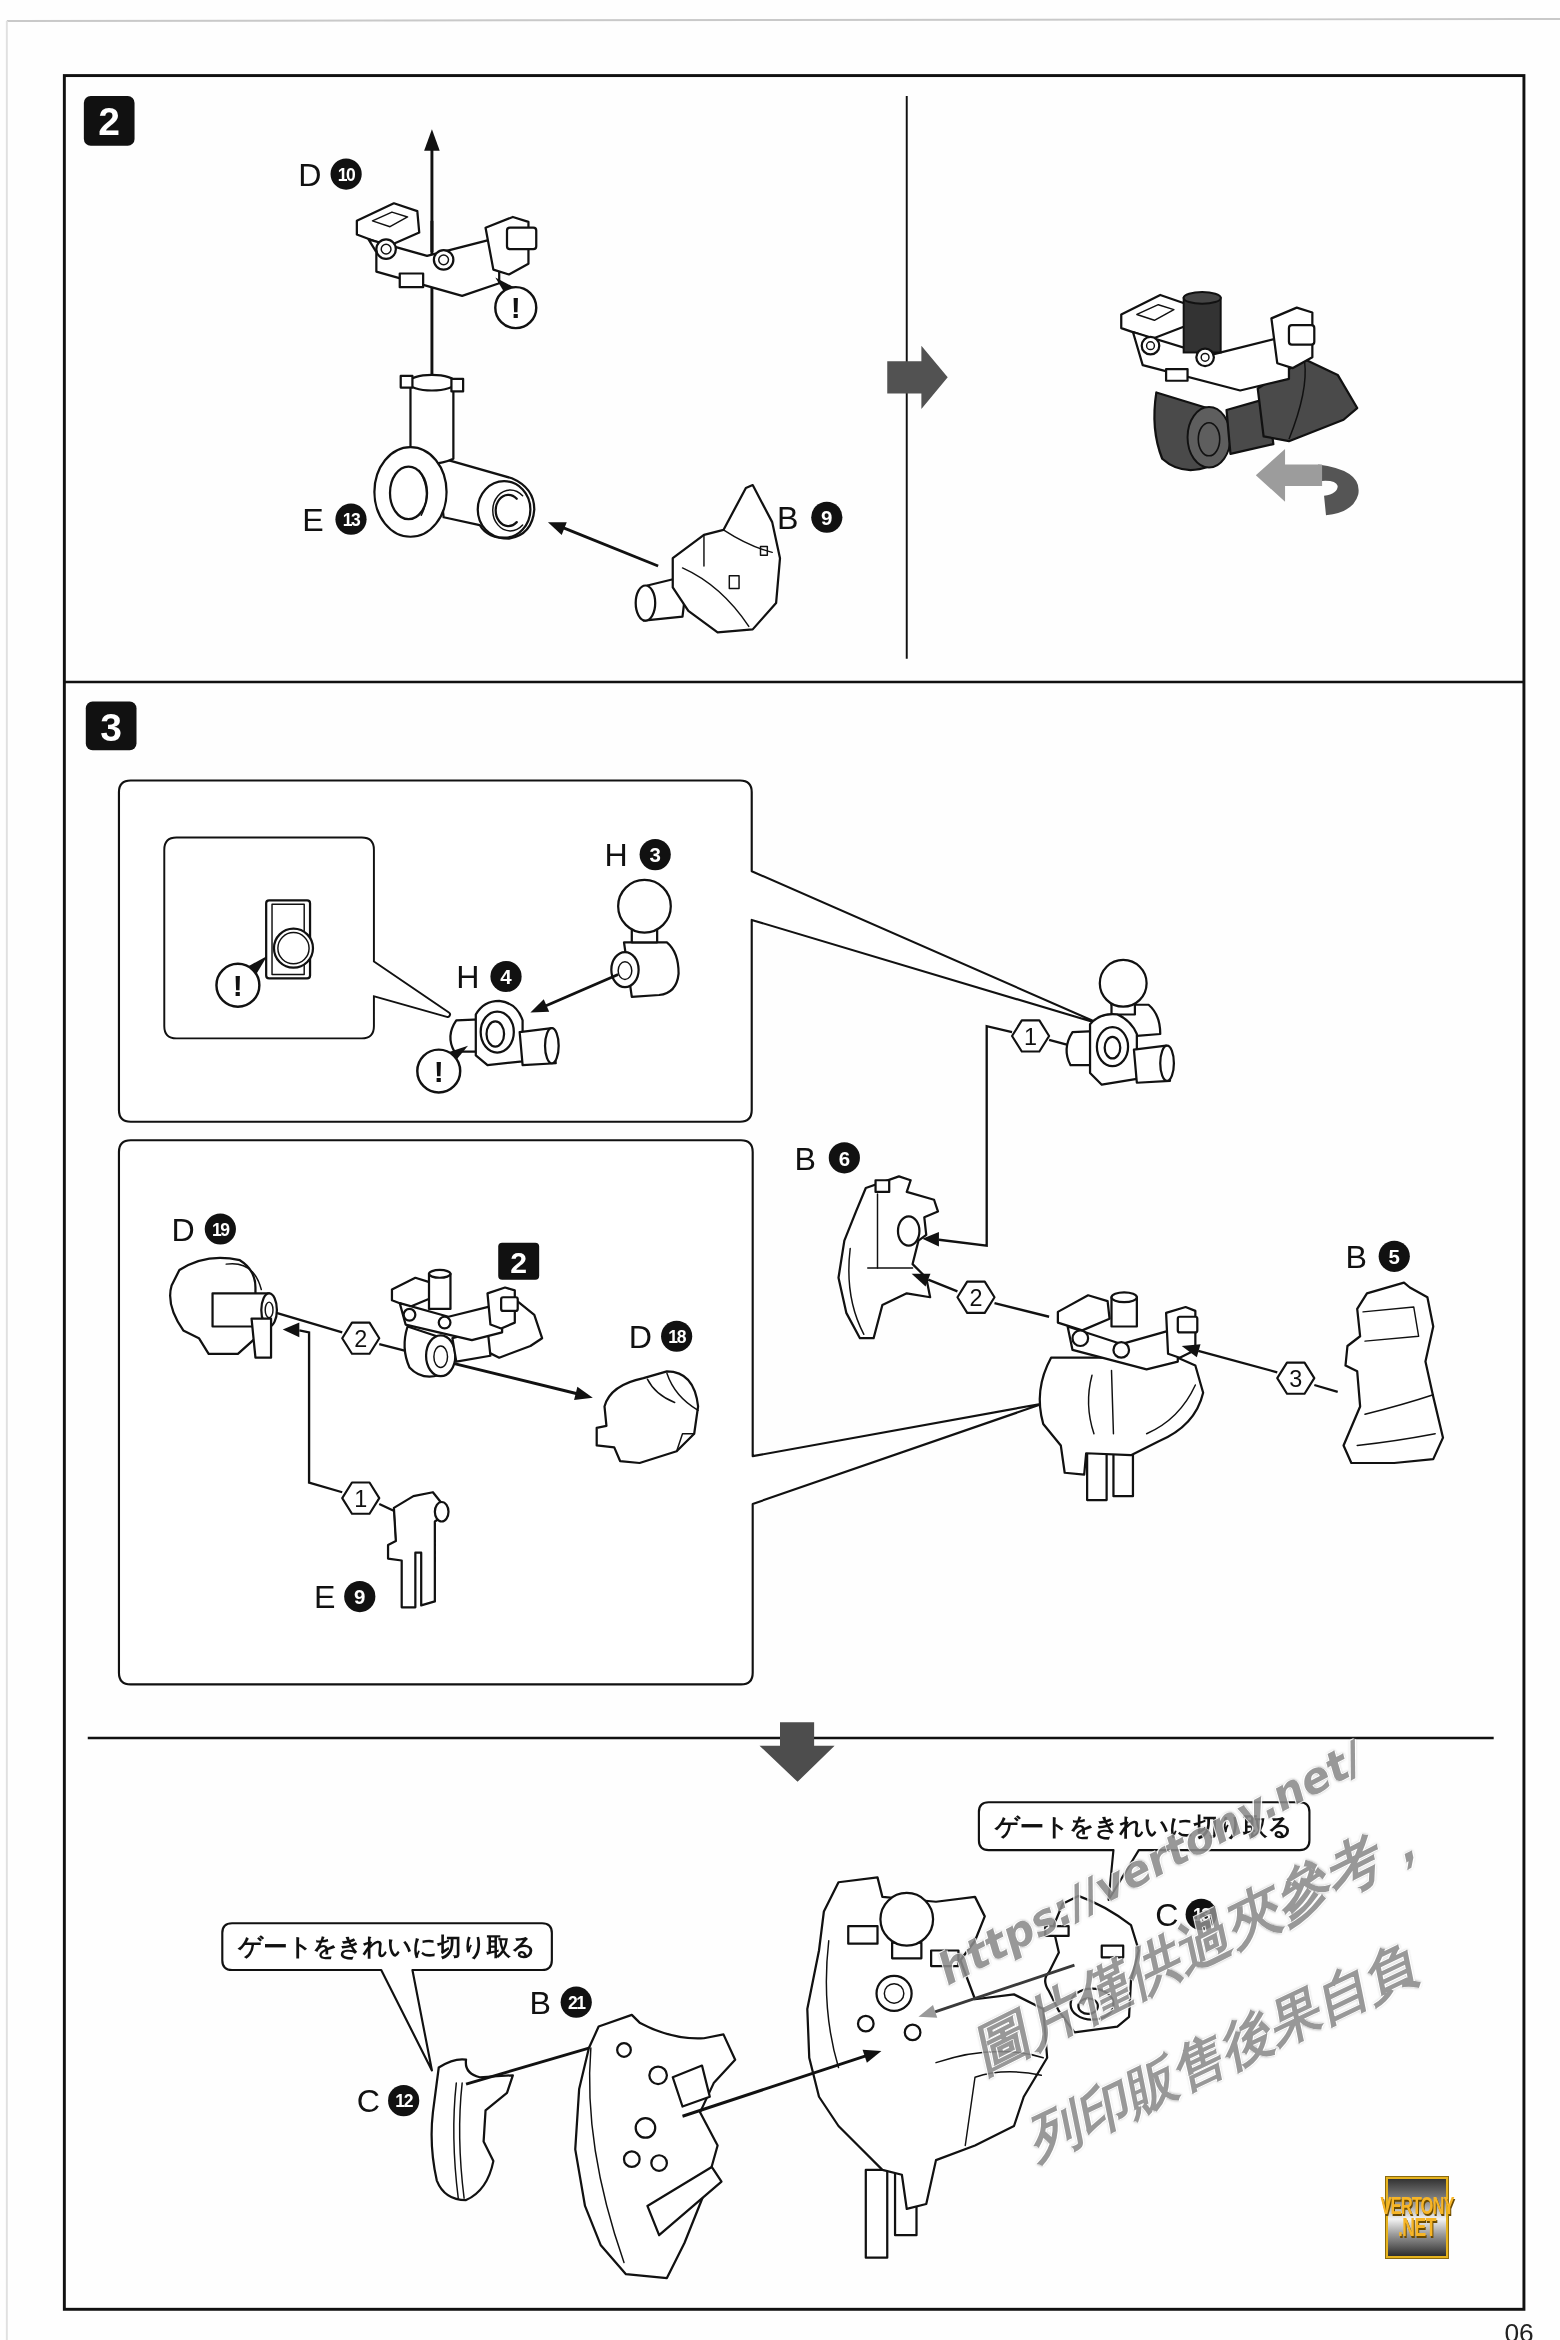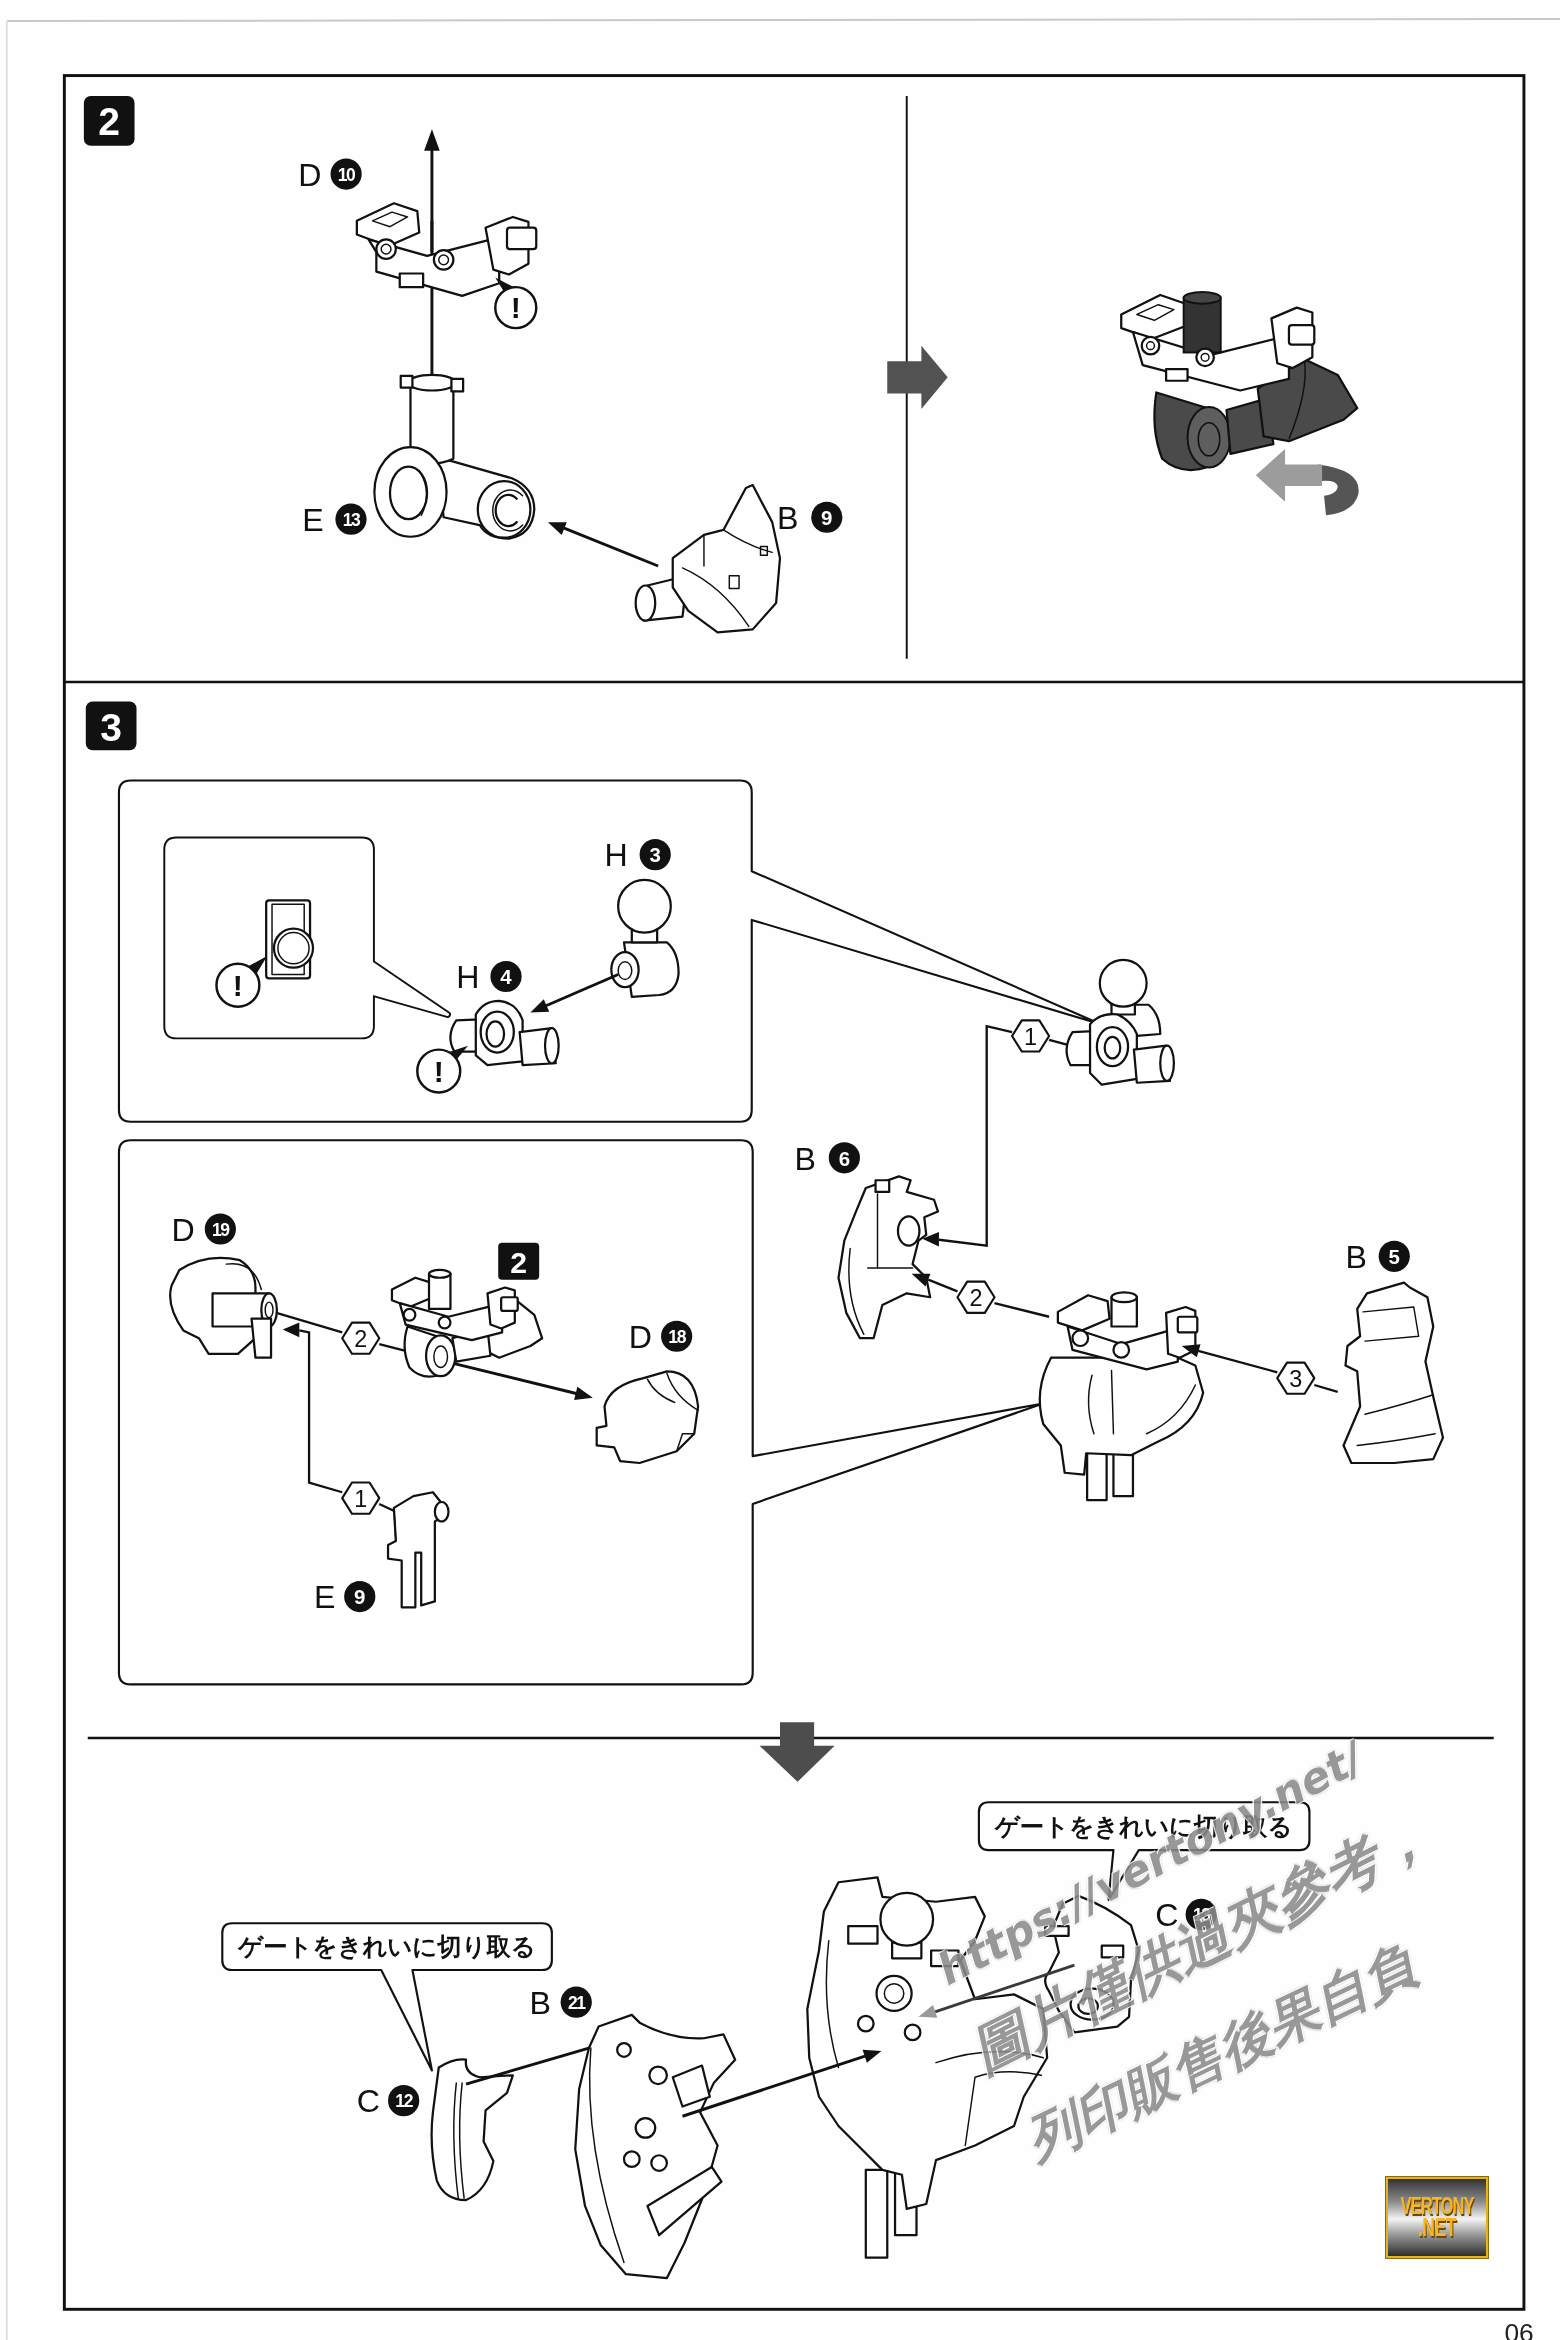--- a/index.html
+++ b/index.html
@@ -25,21 +25,21 @@
   .hex-text{font-size:24px;fill:#111;text-anchor:middle;}
   .caution{fill:#fff;stroke:#111;stroke-width:2.5;}
   .caution-text{font-size:31px;font-weight:bold;fill:#111;text-anchor:middle;}
   .inset{fill:#fff;stroke:#111;stroke-width:2.2;stroke-linejoin:round;}
   .callout{fill:#fff;stroke:#111;stroke-width:2.2;stroke-linejoin:round;}
   .callout-text{font-size:25px;font-weight:bold;fill:#111;text-anchor:middle;font-family:"DejaVu Sans",sans-serif;}
   .page-num{font-size:27px;fill:#222;}
   .wm{position:absolute;white-space:nowrap;line-height:1;transform-origin:0 100%;
       font-family:"DejaVu Sans",sans-serif;font-weight:bold;font-style:italic;color:#8a8a8a;
       text-shadow:1px 1px 0 #fff,-1px -1px 0 #fff,0 0 2.9px #777;opacity:.88;pointer-events:none;}
-  .logo{position:absolute;left:1386px;top:2177px;width:102px;height:81px;box-sizing:border-box;
+  .logo{position:absolute;left:1386px;top:2177px;width:62px;height:81px;box-sizing:border-box;
         border:2.9px solid #e6b31e;outline:1px solid #8a6a10;
         background:linear-gradient(#333 0%,#8d8d8d 30%,#f3f3f3 52%,#9a9a9a 72%,#2e2e2e 100%);
         display:flex;flex-direction:column;align-items:center;justify-content:center;}
   .logo span{display:block;font-family:"Liberation Sans",sans-serif;font-weight:bold;color:#f7b526;
              text-shadow:1px 1px 0 #6b4a00;transform:scaleY(1.45);line-height:21.5px;}
   .logo .l1{font-size:16.6px;letter-spacing:-1px;}
   .logo .l2{font-size:17.6px;letter-spacing:-0.5px;}
 </style>
 </head>
 <body>

